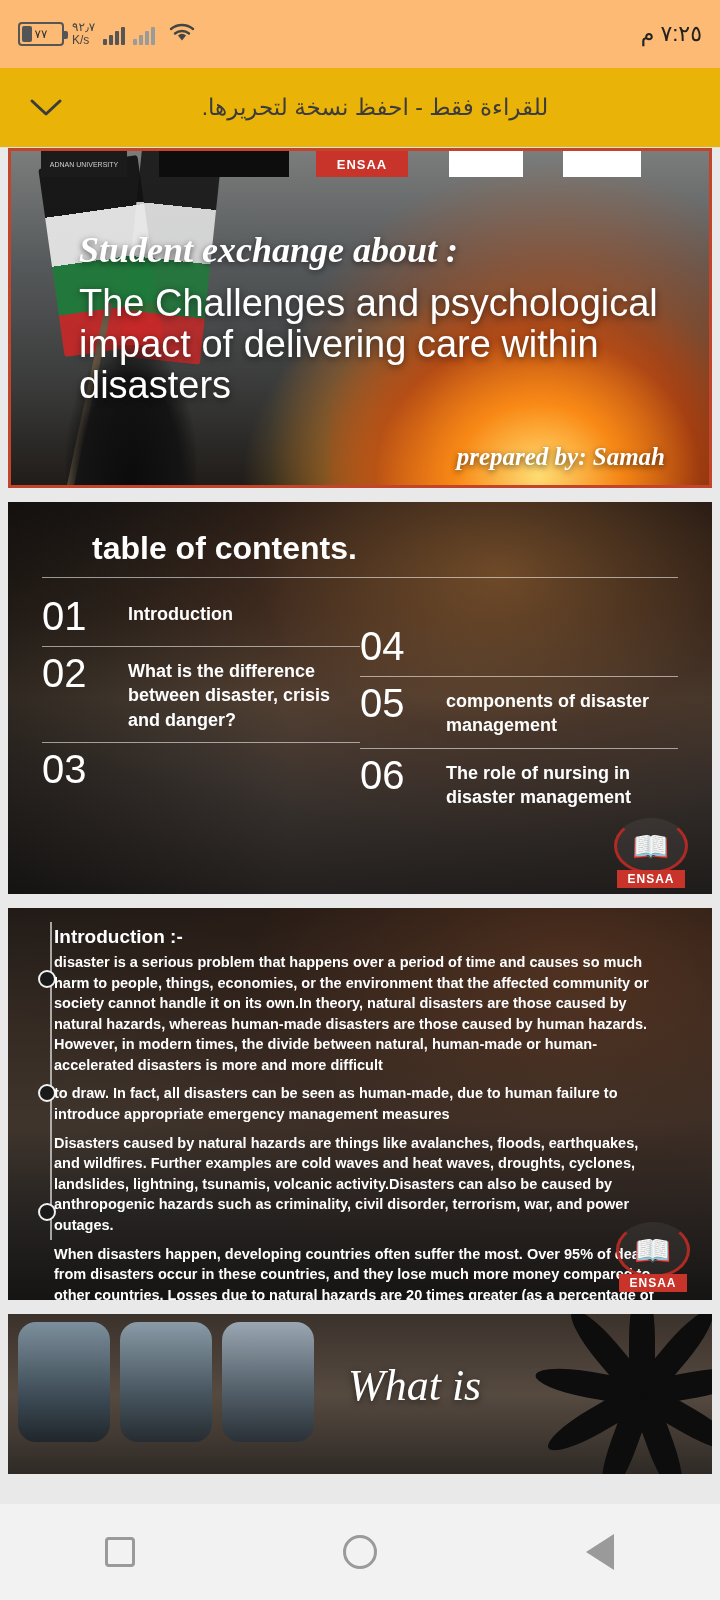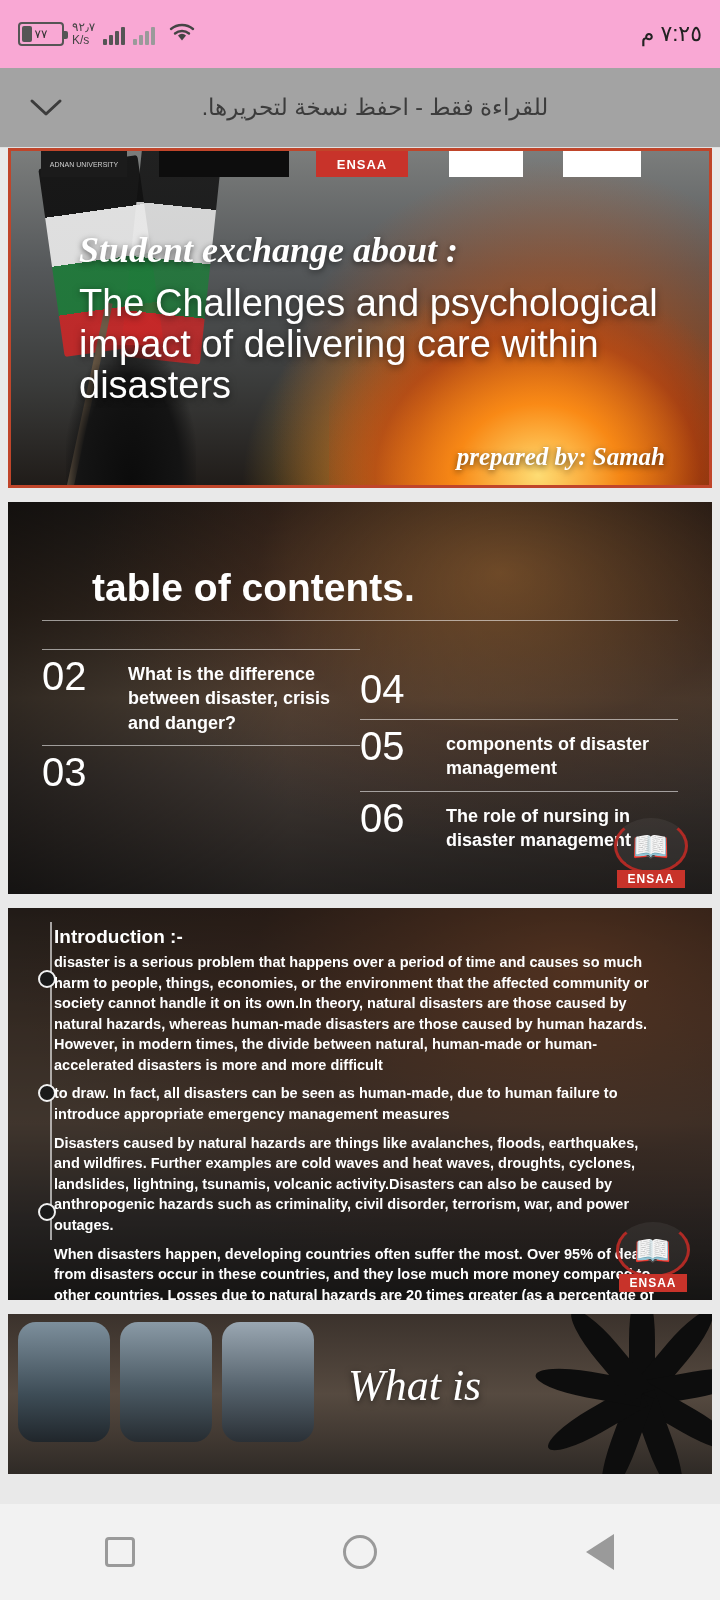--- a/index.html
+++ b/index.html
@@ -6,21 +6,21 @@
   html, body {
     width: 720px; height: 1600px;
     background: #e8e8e8;
     font-family: "Liberation Sans", sans-serif;
     overflow: hidden;
   }
   .screen { width: 720px; height: 1600px; position: relative; display: flex; flex-direction: column; background: #eceff1; }
 
   
   .statusbar {
-    height: 68px; background: #f9a8d4; display: flex; align-items: center;
+    height: 68px; background: #fdba74; display: flex; align-items: center;
     justify-content: space-between; padding: 0 18px; flex: none;
   }
   .status-left { display: flex; align-items: center; gap: 8px; }
   .battery {
     width: 46px; height: 24px; border: 2px solid #555; border-radius: 4px;
     position: relative; display: flex; align-items: center; justify-content: center;
   }
   .battery::after {
     content: ""; position: absolute; right: -6px; top: 7px; width: 4px; height: 8px;
     background: #555; border-radius: 0 2px 2px 0;
@@ -35,21 +35,21 @@
   .bars i:nth-child(1) { height: 6px; }
   .bars i:nth-child(2) { height: 10px; }
   .bars i:nth-child(3) { height: 14px; }
   .bars i:nth-child(4) { height: 18px; }
   .bars.dim i { background: #9a9a9a; }
   .wifi { margin-left: 4px; }
   .status-right { font-size: 22px; color: #222; letter-spacing: 1px; }
 
   
   .banner {
-    height: 80px; background: #a3a3a3; display: flex; align-items: center;
+    height: 80px; background: #eab308; display: flex; align-items: center;
     padding: 0 26px; flex: none; border-bottom: 1px solid #e0e0e0;
   }
   .banner-text {
     flex: 1; text-align: center; font-size: 23px; color: #3c3c3c;
     direction: rtl; padding-right: 10px;
   }
   .chev {
     width: 40px; height: 40px; display: flex; align-items: center; justify-content: center;
   }
   .chev svg { display: block; }
@@ -116,21 +116,21 @@
     position: absolute; inset: 0;
     background:
       radial-gradient(ellipse at 70% 18%, rgba(235,150,70,.55) 0%, rgba(120,60,30,.25) 35%, rgba(0,0,0,0) 60%),
       linear-gradient(180deg, #2a2420 0%, #4a3a2e 28%, #6b5a4a 50%, #514741 70%, #2e2a28 100%);
   }
   .s2-bg::after {
     content: ""; position: absolute; inset: 0;
     background: linear-gradient(90deg, rgba(0,0,0,.55) 0%, rgba(0,0,0,.25) 40%, rgba(0,0,0,.35) 100%);
   }
   .s2-inner { position: absolute; inset: 0; padding: 28px 34px 0 34px; }
-  .s2-heading { color: #fff; font-size: 39px; font-weight: bold; margin-left: 50px; margin-top: 36px; }
+  .s2-heading { color: #fff; font-size: 32px; font-weight: bold; margin-left: 50px; }
   .s2-cols { display: flex; margin-top: 18px; }
   .s2-col { flex: 1; position: relative; }
   .s2-row { display: flex; align-items: flex-start; gap: 14px; }
   .s2-num { color: #fff; font-size: 40px; font-weight: 300; line-height: 1; min-width: 72px; font-family: "Liberation Sans", sans-serif; }
   .s2-lbl { color: #fff; font-size: 18px; font-weight: bold; line-height: 1.35; padding-top: 6px; }
   .s2-colL .s2-row { margin-top: 0; }
   .hr { height: 1px; background: rgba(255,255,255,.55); margin: 10px 0 6px 0; }
   .s2-badge {
     position: absolute; right: 18px; bottom: 6px; width: 86px; height: 78px;
     display: flex; flex-direction: column; align-items: center; justify-content: flex-end;
@@ -260,20 +260,24 @@
     </div>
 
     <div class="slide slide2">
       <div class="s2-bg"></div>
       <div class="s2-inner">
         <div class="s2-heading">table of contents.</div>
         <div class="hr"></div>
         <div class="s2-cols">
 
           <div class="s2-col s2-colL">
+            <div class="s2-row">
+              <div class="s2-num">01</div>
+              <div class="s2-lbl">Introduction</div>
+            </div>
             <div class="hr"></div>
             <div class="s2-row">
               <div class="s2-num">02</div>
               <div class="s2-lbl">What is the difference between disaster, crisis and danger?</div>
             </div>
             <div class="hr"></div>
             <div class="s2-row">
               <div class="s2-num">03</div>
             </div>
           </div>

